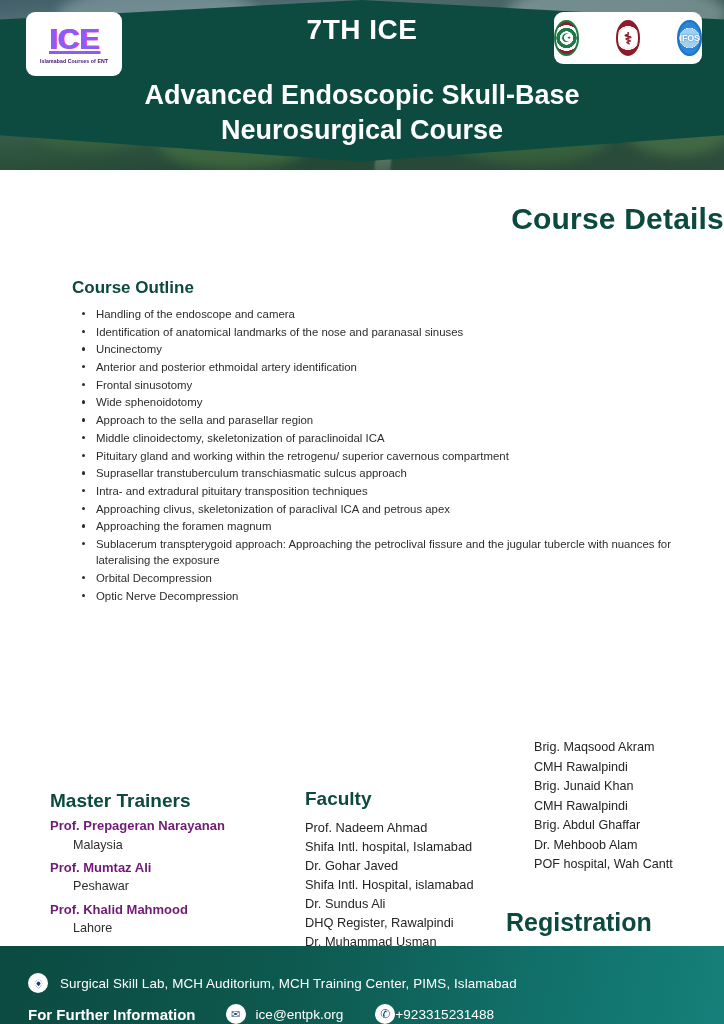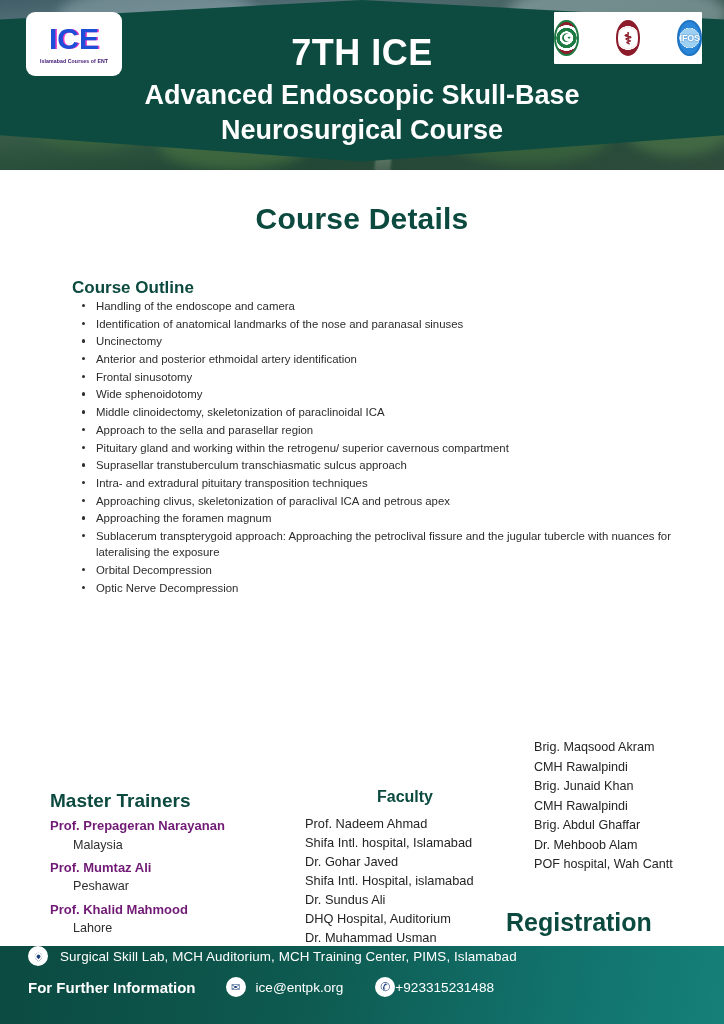--- a/index.html
+++ b/index.html
@@ -32,100 +32,100 @@
     clip-path: polygon(0% 12%, 50% 0%, 100% 12%, 100% 79%, 50% 95%, 0% 79%);
   }
   .logo-ice {
     position: absolute; left: 26px; top: 12px; width: 96px; height: 64px;
     background: #ffffff; border-radius: 9px;
     display: flex; flex-direction: column; align-items: center; justify-content: center;
     z-index: 5;
   }
   .logo-ice .ice-word {
     font-size: 30px; font-weight: 800; letter-spacing: 0px; line-height: 1;
-    color: #1d4ed8; text-shadow: 1.5px 0 0 #e838c8; font-family: "Liberation Sans", sans-serif;
+    color: #8b5cf6; text-shadow: 1.5px 0 0 #e838c8; font-family: "Liberation Sans", sans-serif; text-decoration: underline;
   }
   .logo-ice .ice-sub {
     font-size: 5.2px; font-weight: 700; color: #3a1070; margin-top: 4px; letter-spacing: .1px;
   }
   .logo-partners {
     position: absolute; right: 22px; top: 12px; width: 148px; height: 52px;
-    background: #ffffff; border-radius: 1px;
+    background: #ffffff; border-radius: 9px;
     display: flex; align-items: center; justify-content: space-evenly; z-index: 5; gap: 37px;
   }
   .emblem { width: 36px; height: 36px; border-radius: 50%; position: relative; }
   .emblem-pak { border: 2px solid #1d7a43; background: radial-gradient(circle at 50% 50%, #ffffff 34%, #1d7a43 36%, #1d7a43 52%, #ffffff 54%, #ffffff 66%, #8c1c2b 68%); }
   .emblem-pak::after { content:"☪"; position:absolute; inset:0; display:flex; align-items:center; justify-content:center; color:#1d7a43; font-size:12px; }
   .emblem-med { border: 2px solid #8c1c2b; background: radial-gradient(circle at 50% 50%, #ffffff 52%, #f0e2e4 54%, #ffffff 62%, #8c1c2b 64%); }
   .emblem-med::after { content:"⚕"; position:absolute; inset:0; display:flex; align-items:center; justify-content:center; color:#8c1c2b; font-size:16px; font-weight:700; }
   .emblem-ifos { border: 2px solid #1f74c4; background: radial-gradient(circle at 50% 50%, #9fd0f2 50%, #ffffff 52%, #2a86d8 54%); }
   .emblem-ifos .ifos-t {
     position:absolute; inset:0; display:flex; align-items:center; justify-content:center;
     color:#ffffff; font-size:9px; font-weight:800; letter-spacing:-.2px;
     text-shadow: 0 0 2px #1f74c4;
   }
   .hdr-title-main {
-    position: absolute; top: 32px; left: 0; width: 724px; text-align: center;
-    color: #ffffff; font-size: 36px; font-weight: 800; letter-spacing: .5px; z-index: 4;
+    position: absolute; top: 14px; left: 0; width: 724px; text-align: center;
+    color: #ffffff; font-size: 28px; font-weight: 800; letter-spacing: .5px; z-index: 4;
   }
   .hdr-title-sub {
     position: absolute; top: 78px; left: 0; width: 724px; text-align: center;
     color: #ffffff; font-size: 27px; font-weight: 800; line-height: 1.28; z-index: 4;
     padding: 0 70px;
   }
 
   
   .body-wrap { position: relative; width: 724px; height: 776px; background: #fff; }
   .course-details-title {
-    text-align: center; color: #0c4a40; font-size: 30px; font-weight: 800;
+    text-align: right; color: #0c4a40; font-size: 30px; font-weight: 800;
     padding-top: 32px; letter-spacing: .2px;
   }
   .sec-head { color: #0c4a40; font-weight: 800; }
 
   .outline-block { position: absolute; left: 72px; top: 108px; width: 600px; }
-  .outline-block h3 { font-size: 17px; margin-bottom: 0; }
+  .outline-block h3 { font-size: 17px; margin-bottom: 8px; }
   .outline-list { list-style: none; }
   .outline-list li {
     position: relative; font-size: 11.4px; color: #2c2c2c; line-height: 1.42;
     padding-left: 24px; margin-bottom: 1.5px;
   }
   .outline-list li::before {
     content: ""; position: absolute; left: 10px; top: 6px;
     width: 3.4px; height: 3.4px; border-radius: 50%; background: #2c2c2c;
   }
 
   
   .trainers { position: absolute; left: 50px; top: 620px; width: 250px; }
   .trainers h3 { font-size: 19px; margin-bottom: 4px; }
   .tr-name { font-size: 13px; font-weight: 700; color: #701a75; line-height: 1.5; }
   .tr-city { font-size: 12.6px; color: #2f2f2f; line-height: 1.45; margin-bottom: 4px; margin-left: 23px; }
 
   
   .faculty { position: absolute; left: 305px; top: 618px; width: 200px; }
-  .faculty h3 { font-size: 16px; margin-bottom: 9px; text-align: center; }
+  .faculty h3 { font-size: 19px; margin-bottom: 9px; }
   .fac-line { font-size: 12.8px; color: #252525; line-height: 1.48; }
 
   
   .faculty-right { position: absolute; left: 534px; top: 568px; width: 190px; }
   .faculty-right .fac-line { font-size: 12.6px; line-height: 1.55; }
 
   
   .registration { position: absolute; left: 506px; top: 738px; width: 212px; }
   .registration h3 { font-size: 25px; margin-bottom: 6px; }
   .reg-label { font-size: 14px; font-weight: 700; color: #0c4a40; line-height: 1.5; }
   .reg-value { font-size: 14px; color: #222; line-height: 1.5; }
   .reg-at { font-size: 14.5px; font-weight: 700; color: #0c4a40; line-height: 1.6; padding-left: 5px; }
   .reg-url { font-size: 13.6px; color: #222; line-height: 1.38; word-break: break-all; }
 
   
   .footer {
     position: absolute; left: 0; bottom: 0; width: 724px; height: 78px;
     background: linear-gradient(100deg, #0b4a41 0%, #0e5a50 42%, #11706a 74%, #158079 100%);
     color: #ffffff;
-    display: flex; flex-direction: column; justify-content: flex-start; gap: 11px;
+    display: flex; flex-direction: column; justify-content: flex-end; gap: 11px;
     padding: 0 28px;
   }
   .f-row { display: flex; align-items: center; }
   .f-icon {
     width: 20px; height: 20px; border-radius: 50%; background: #ffffff;
     display: inline-flex; align-items: center; justify-content: center; flex: 0 0 auto;
   }
   .f-pin::after { content:""; width:7px; height:7px; border-radius:50% 50% 50% 0; transform: rotate(-45deg); background:#1c3f7a; box-shadow: inset 0 0 0 1.6px #fff; }
   .f-mail::after { content:"✉"; font-size:11px; color:#1c3f7a; line-height:1; }
   .f-phone::after { content:"✆"; font-size:12px; color:#1c3f7a; line-height:1; }
@@ -176,22 +176,22 @@
 
     <div class="outline-block">
       <h3 class="sec-head">Course Outline</h3>
       <ul class="outline-list">
         <li>Handling of the endoscope and camera</li>
         <li>Identification of anatomical landmarks of the nose and paranasal sinuses</li>
         <li>Uncinectomy</li>
         <li>Anterior and posterior ethmoidal artery identification</li>
         <li>Frontal sinusotomy</li>
         <li>Wide sphenoidotomy</li>
+        <li>Approach to the sella and parasellar region</li>
         <li>Middle clinoidectomy, skeletonization of paraclinoidal ICA</li>
-        <li>Approach to the sella and parasellar region</li>
         <li>Pituitary gland and working within the retrogenu/ superior cavernous compartment</li>
         <li>Suprasellar transtuberculum transchiasmatic sulcus approach</li>
         <li>Intra- and extradural pituitary transposition techniques</li>
         <li>Approaching clivus, skeletonization of paraclival ICA and petrous apex</li>
         <li>Approaching the foramen magnum</li>
         <li>Sublacerum transpterygoid approach: Approaching the petroclival fissure and the jugular tubercle with nuances for lateralising the exposure</li>
         <li>Orbital Decompression</li>
         <li>Optic Nerve Decompression</li>
       </ul>
     </div>
@@ -208,21 +208,21 @@
       <div class="tr-city">Islamabad</div>
     </div>
 
     <div class="faculty">
       <h3 class="sec-head">Faculty</h3>
       <div class="fac-line">Prof. Nadeem Ahmad</div>
       <div class="fac-line">Shifa Intl. hospital, Islamabad</div>
       <div class="fac-line">Dr. Gohar Javed</div>
       <div class="fac-line">Shifa Intl. Hospital, islamabad</div>
       <div class="fac-line">Dr. Sundus Ali</div>
-      <div class="fac-line">DHQ Hospital, Auditorium</div>
+      <div class="fac-line">DHQ Register, Rawalpindi</div>
       <div class="fac-line">Dr. Muhammad Usman</div>
       <div class="fac-line">PAF Hospital, Islamabad</div>
       <div class="fac-line">Brig. Maqsood Akram</div>
       <div class="fac-line">CMH Rawalpindi</div>
       <div class="fac-line">Brig. Junaid Khan</div>
 
     </div>
 
     <div class="faculty-right">
       <div class="fac-line">Brig. Maqsood Akram</div>

